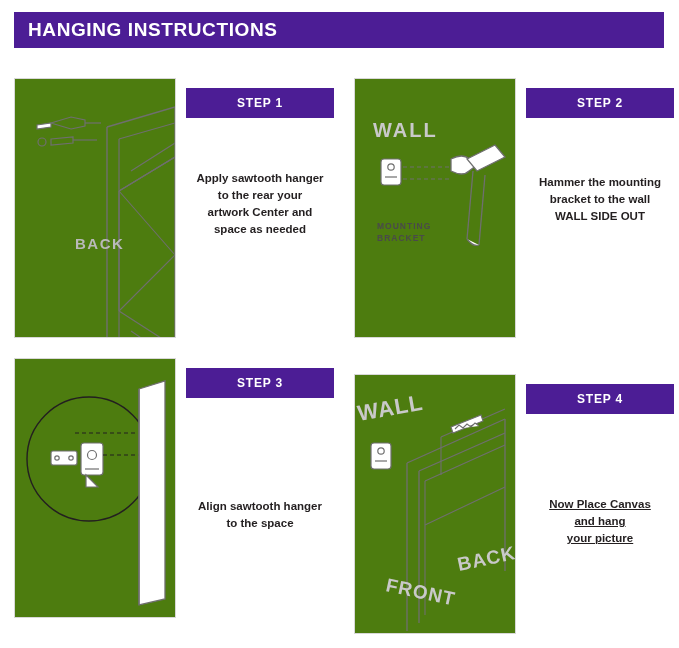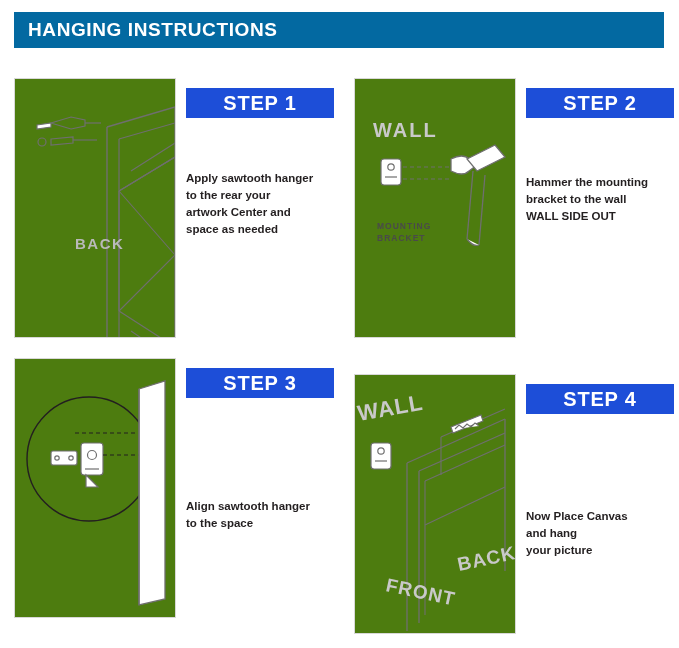--- a/index.html
+++ b/index.html
@@ -16,21 +16,21 @@
     overflow: hidden;
   }
 
   
   .header {
     position: absolute;
     left: 14px;
     top: 12px;
     width: 650px;
     height: 36px;
-    background: #0369a1;
+    background: #4c1d95;
     display: flex;
     align-items: center;
   }
   .header-title {
     color: #ffffff;
     font-size: 19px;
     font-weight: bold;
     letter-spacing: 0.6px;
     padding-left: 14px;
     font-family: "Liberation Sans", sans-serif;
@@ -71,44 +71,44 @@
     top: 0;
     width: 148px;
     height: 260px;
   }
   .step-badge {
     position: absolute;
     left: 0px;
     top: 10px;
     width: 148px;
     height: 30px;
-    background: #1d4ed8;
+    background: #4c1d95;
     color: #ffffff;
-    font-size: 20px;
+    font-size: 12px;
     font-weight: bold;
     letter-spacing: 0.8px;
     display: flex;
     align-items: center;
     justify-content: center;
     text-align: center;
   }
   .step-text {
     position: absolute;
     left: 0px;
     width: 148px;
-    text-align: left;
+    text-align: center;
     font-size: 11.5px;
     font-weight: bold;
     line-height: 17px;
     color: #231f20;
   }
   .c1 .step-text { top: 92px; }
   .c2 .step-text { top: 96px; }
   .c3 .step-text { top: 140px; }
-  .c4 .step-text { top: 134px; }
+  .c4 .step-text { top: 122px; text-decoration: underline; }
 
   .step-text .emph { display: block; }
 
   svg { display: block; }
 </style>
 </head>
 <body>
 
 <div class="header">
   <div class="header-title">HANGING INSTRUCTIONS</div>

